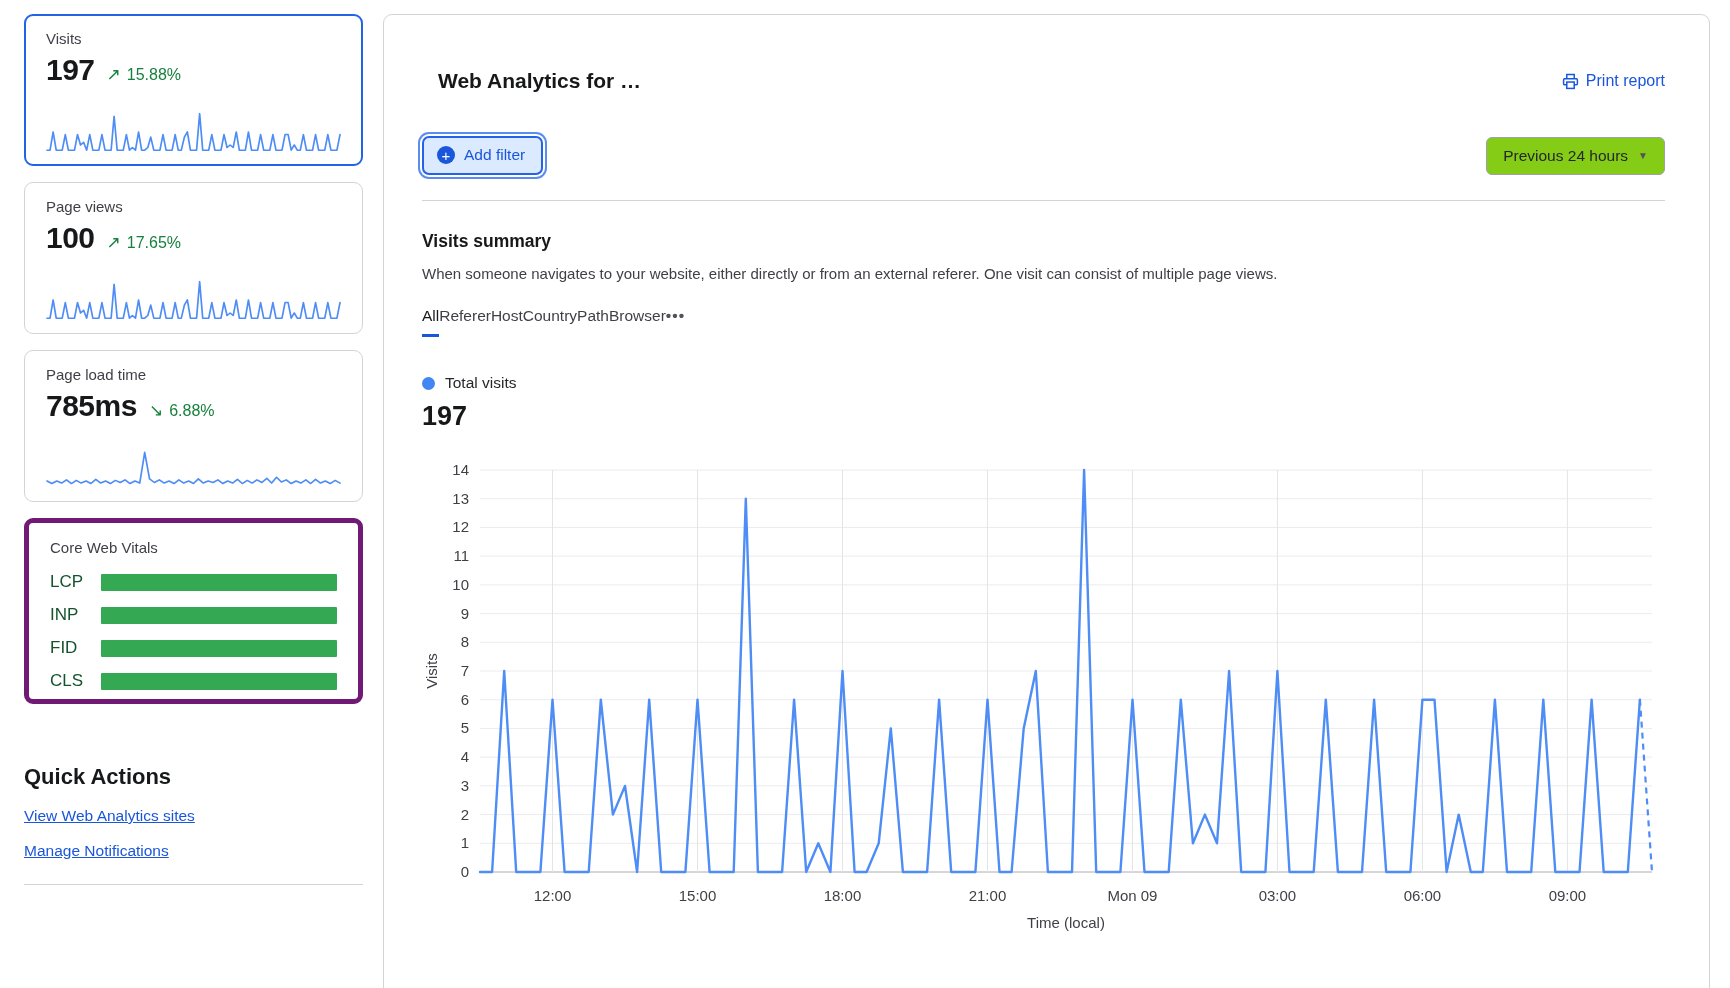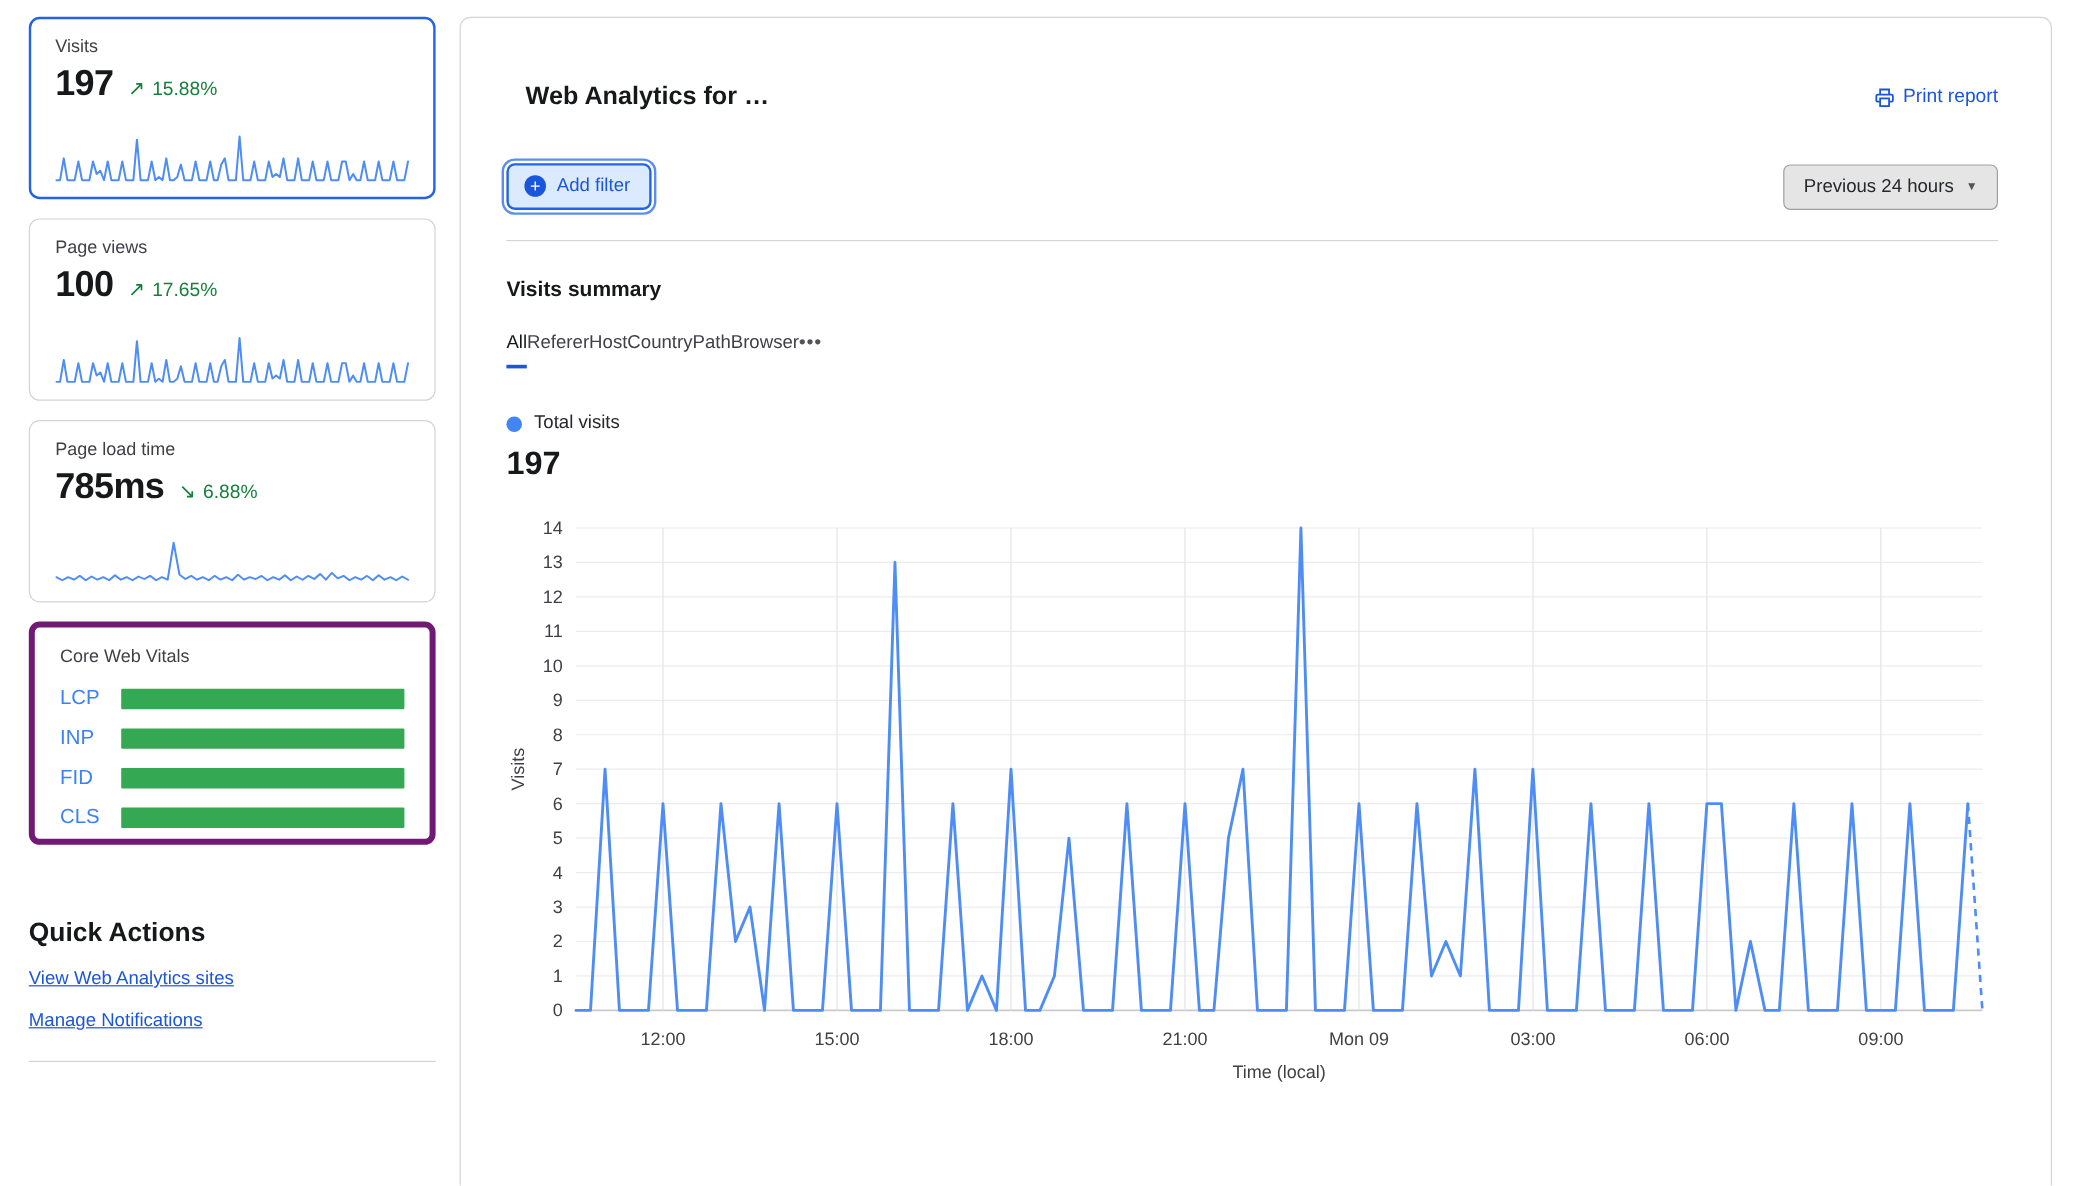--- a/index.html
+++ b/index.html
@@ -23,21 +23,21 @@
   .trend { color:#17803d; font-size:16px; display:flex; align-items:baseline; gap:6px; }
   .trend .arrow { font-size:17px; }
   .sparkline { width:100%; height:42px; margin-top:auto; }
 
   .vitals-card {
     background:#fff; border:5px solid #701a75; border-radius:9px;
     padding:16px 21px 22px 21px; height:186px; 
   }
   .vitals-title { font-size:15px; color:#3f3f46; }
   .vitals-rows { margin-top:16px; display:grid; grid-template-columns:51px 1fr; row-gap:13px; align-items:center; }
-  .vital-label { font-size:17px; color:#3b82f6; }
+  .vital-label { font-size:17px; color:#14532d; }
   .vital-bar { height:17px; border-radius:1px; background:#34a853; }
 
   .quick-actions { margin-top:60px; }
   .quick-actions h2 { margin:0; font-size:22px; font-weight:bold; color:#17181a; }
   .qa-link { display:inline-block; clear:both; color:#1a56db; font-size:15.5px; text-decoration:underline; margin-top:17px; cursor:pointer; }
   .qa-link-wrap { display:block; }
   .qa-divider { border:none; border-top:1px solid #d4d4d8; margin:24px 0 0 0; }
 
   
   .panel {
@@ -53,21 +53,21 @@
   .controls-row { display:flex; justify-content:space-between; align-items:center; margin-top:27px; }
   .add-filter-btn {
     display:flex; align-items:center; gap:9px;
     background:#dbeafe; color:#1a56db; font-size:15.5px; font-family:inherit;
     border:2px solid #2264e5; border-radius:7px; padding:8px 16px 9px 13px; cursor:pointer;
     box-shadow:0 0 0 2px #ffffff, 0 0 0 4px #5b8cf0;
   }
   .plus-icon { width:18px; height:18px; border-radius:50%; background:#1a56db; color:#fff;
     display:flex; align-items:center; justify-content:center; font-size:15px; line-height:1; }
   .range-btn {
-    display:flex; align-items:center; gap:10px; background:#e5e5e5; font-family:inherit;
+    display:flex; align-items:center; gap:10px; background:#84cc16; font-family:inherit;
     border:1px solid #9fa1a8; border-radius:6px; padding:9px 16px; font-size:15.5px; color:#26272b; cursor:pointer;
   }
   .caret { font-size:10px; color:#52525b; }
 
   .panel-divider { border:none; border-top:1px solid #d4d4d8; margin:25px 0 0 0; }
 
   .panel-content { padding:30px 44px 0 38px; }
   .summary-title { margin:0; font-size:17.5px; font-weight:bold; color:#17181a; }
   .summary-desc { margin:13px 0 0 0; font-size:15px; color:#3f3f46; }
 
@@ -173,20 +173,21 @@
       <button class="range-btn">
         <span>Previous 24 hours</span>
         <span class="caret">▼</span>
       </button>
     </div>
     <hr class="panel-divider">
   </div>
 
   <div class="panel-content">
     <h3 class="summary-title">Visits summary</h3>
+    <p class="summary-desc">When someone navigates to your website, either directly or from an external referer. One visit can consist of multiple page views.</p>
 
     <div class="tabs">
         <div class="tab active">All</div>
         <div class="tab">Referer</div>
         <div class="tab">Host</div>
         <div class="tab">Country</div>
         <div class="tab">Path</div>
         <div class="tab">Browser</div>
         <div class="tab more">•••</div>
       </div>

